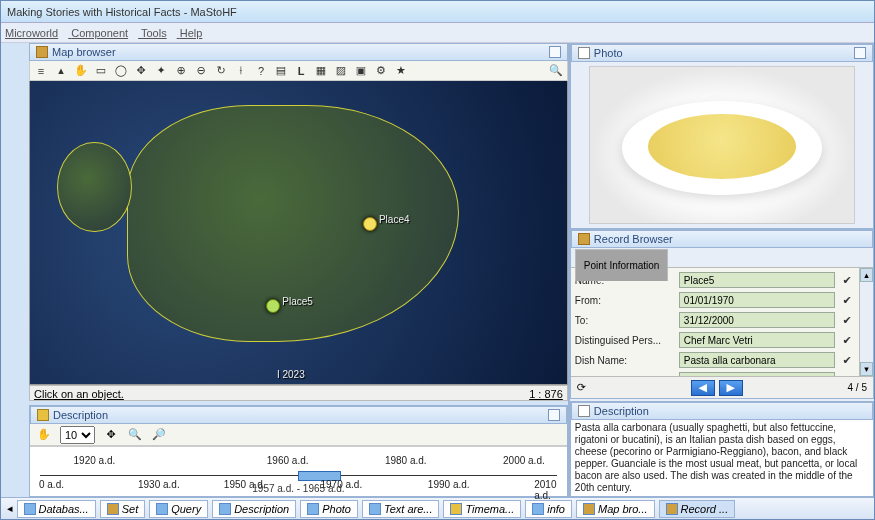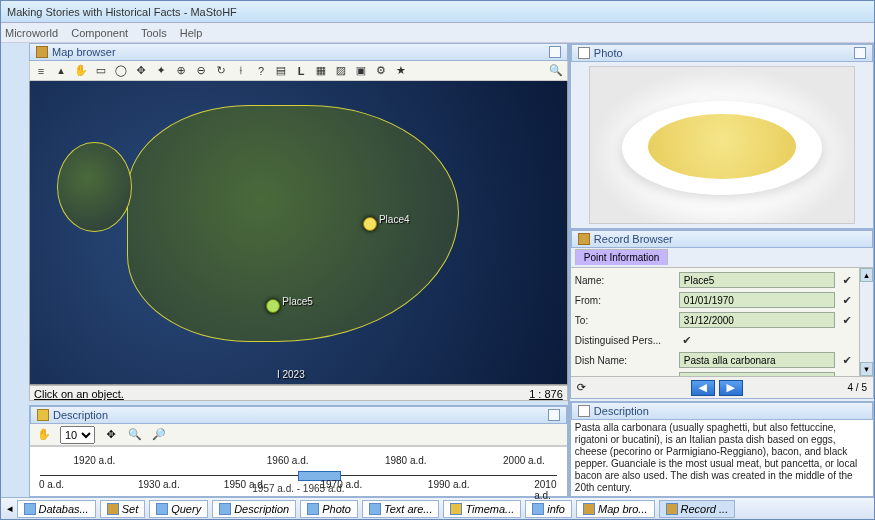--- a/index.html
+++ b/index.html
@@ -1,18 +1,18 @@
 <!DOCTYPE html>
 <html><head>
 <meta charset="utf-8">
 <style>
 * { margin: 0; padding: 0; box-sizing: border-box; font-family: Tahoma, sans-serif; font-size: 11px; }
 body { width: 875px; height: 520px; background: #d4e4f7; overflow: hidden; border: 1px solid #6a8ab8; }
 .titlebar { background: linear-gradient(#dff0fb,#c5e0f7); height: 22px; line-height: 22px; padding: 0 6px; color: #333; border-bottom: 1px solid #aac; }
-.menubar { background: #e8eef7; height: 20px; line-height: 20px; padding: 0 4px; color: #555; border-bottom: 1px solid #ccd; }
+.menubar { background: #e8eef7; height: 20px; line-height: 20px; padding: 0 4px; color: #555; border-bottom: 1px solid #ccd; text-decoration: underline; }
 .menubar span { margin-right: 10px; cursor: default; }
 .workspace { display: flex; height: 454px; }
 .leftcol { width: 544px; display: flex; flex-direction: column; border-right: 2px solid #9bb3d4; margin-left: 28px; }
 .rightcol { flex: 1; display: flex; flex-direction: column; background: #e8eef7; }
 .panel-hdr { background: linear-gradient(#e8f1fb,#cde0f5); height: 18px; line-height: 18px; padding: 0 6px; color: #2a4a7a; border: 1px solid #9bb3d4; display: flex; align-items: center; }
 .panel-hdr .sq { width: 12px; height: 12px; border: 1px solid #7a94bc; margin-left: auto; background: #f5faff; }
 .panel-hdr .ic { width: 12px; height: 12px; margin-right: 4px; display: inline-block; }
 .toolbar { background: #f5f5f0; height: 20px; border: 1px solid #ccc; border-top: none; display: flex; align-items: center; padding: 0 4px; gap: 6px; }
 .toolbar .tb { width: 14px; height: 14px; display: inline-flex; align-items: center; justify-content: center; color: #333; font-size: 11px; cursor: pointer; }
 .mapview { flex: 1; background: #7f1d1d; position: relative; border: 1px solid #999; border-top: none; overflow: hidden; }
@@ -31,21 +31,21 @@
 .tm-scale .ticklbl { position: absolute; top: 8px; font-size: 10px; color: #222; transform: translateX(-50%); }
 .tm-scale .ticklbl2 { position: absolute; top: 32px; font-size: 10px; color: #222; transform: translateX(-50%); }
 .tm-scale .sel { position: absolute; top: 24px; height: 10px; background: #7fb4e8; border: 1px solid #2a6ab8; }
 .tm-scale .range { position: absolute; bottom: 2px; left: 0; right: 0; text-align: center; font-size: 10px; color: #333; }
 .photo { height: 196px; border: 1px solid #9bb3d4; background: #e8eef7; display: flex; flex-direction: column; }
 .photo .img { flex: 1; margin: 4px 18px; background: radial-gradient(ellipse at 50% 55%, #fff 40%, #e8e8e8 70%); border: 1px solid #ccc; position: relative; }
 .photo .plate { position: absolute; left: 12%; right: 12%; top: 22%; bottom: 18%; border-radius: 50%; background: #fff; box-shadow: 0 4px 12px rgba(0,0,0,.15); }
 .photo .pasta { position: absolute; left: 22%; right: 22%; top: 30%; bottom: 28%; border-radius: 50%; background: radial-gradient(circle at 50% 40%, #f5e68a, #e8cc5a); }
 .record { border: 1px solid #9bb3d4; background: #f5f5f0; display: flex; flex-direction: column; }
 .tabs { height: 20px; background: #e8eef7; border-bottom: 1px solid #bbb; padding-left: 4px; }
-.tab { display: inline-block; background: #c4b5fd; border: 1px solid #bbb; border-bottom: none; padding: 2px 8px; font-size: 10px; position: relative; top: 1px; }
+.tab { display: inline-block; background: #a3a3a3; border: 1px solid #bbb; border-bottom: none; padding: 10px 8px; font-size: 10px; position: relative; top: 1px; }
 .fields { padding: 2px 4px; }
 .frow { display: flex; align-items: center; height: 20px; gap: 4px; }
 .frow .lbl { width: 100px; font-size: 10px; color: #222; overflow: hidden; white-space: nowrap; }
 .frow .val { flex: 1; height: 16px; line-height: 16px; padding: 0 4px; background: #d8e8c8; border: 1px solid #9a9; font-size: 10px; overflow: hidden; white-space: nowrap; }
 .frow .val.link { color: #0020cc; text-decoration: underline; }
 .frow .chk { width: 16px; height: 16px; display: flex; align-items: center; justify-content: center; color: #333; }
 .scrollbar { width: 14px; background: #e8eef7; border-left: 1px solid #bbb; display: flex; flex-direction: column; }
 .scrollbar .btn { height: 14px; background: #d0dff0; border: 1px solid #9bb; font-size: 9px; text-align: center; line-height: 12px; }
 .nav { height: 22px; display: flex; align-items: center; padding: 0 6px; gap: 6px; border-top: 1px solid #bbb; background: #f0f0ee; }
 .nav .arrow { width: 24px; height: 16px; background: linear-gradient(#5aa0f0,#2a70d0); color: #fff; border: 1px solid #1a50a0; display: flex; align-items: center; justify-content: center; font-size: 11px; }
@@ -180,20 +180,21 @@
               <span class="val">01/01/1970</span>
               <span class="chk">✔</span>
             </div>
           <div class="frow">
               <span class="lbl">To:</span>
               <span class="val">31/12/2000</span>
               <span class="chk">✔</span>
             </div>
           <div class="frow">
               <span class="lbl">Distinguised Pers...</span>
+              <span class="val">Chef Marc Vetri</span>
               <span class="chk">✔</span>
             </div>
           <div class="frow">
               <span class="lbl">Dish Name:</span>
               <span class="val">Pasta alla carbonara</span>
               <span class="chk">✔</span>
             </div>
           <div class="frow">
               <span class="lbl">Web Site:</span>
               <span class="val link">http://www.supermarketguru.com</span>

